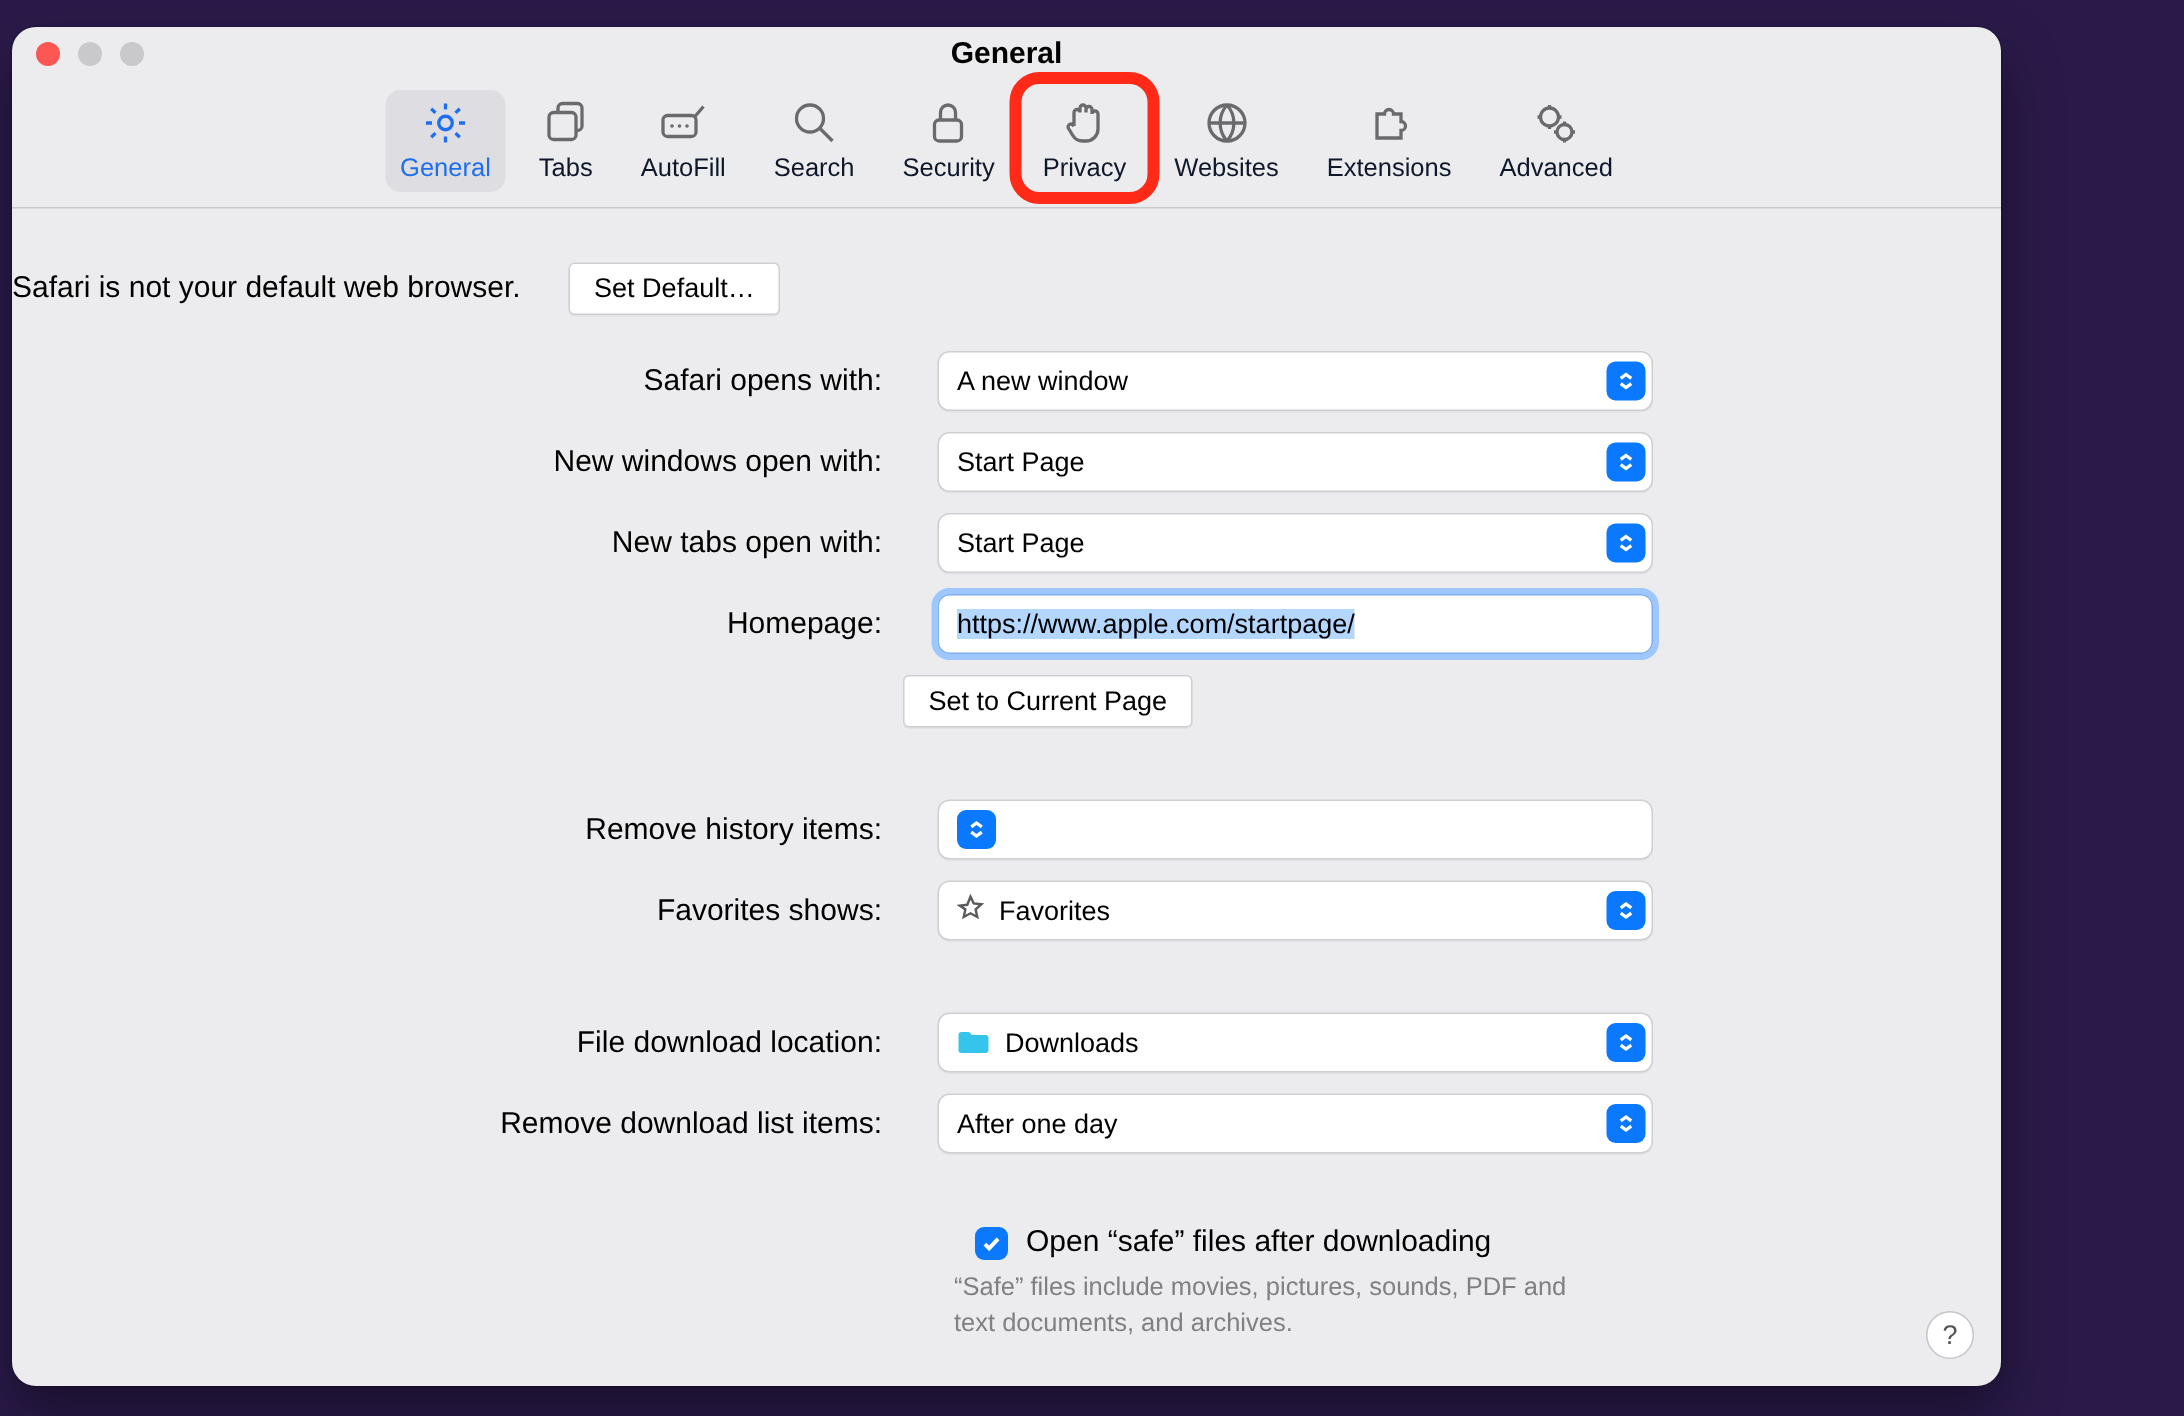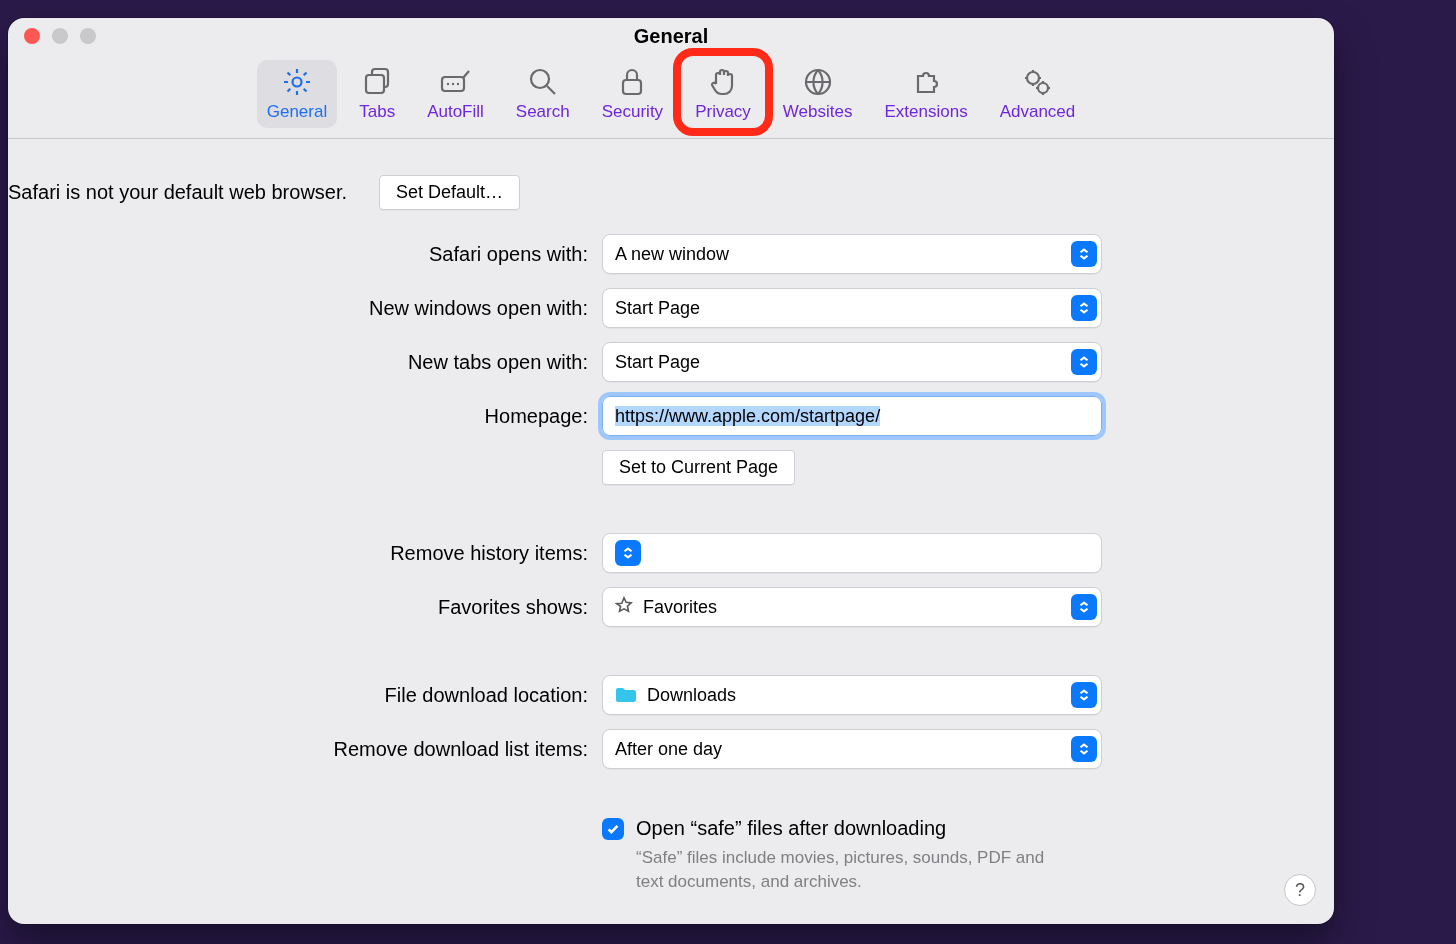--- a/index.html
+++ b/index.html
@@ -27,55 +27,56 @@
   .dot.close{background:#fc5753;}
   .title{flex:1;text-align:center;font-weight:700;font-size:20px;}
 
   .toolbar{display:flex;gap:12px;justify-content:center;padding:6px 10px 10px;}
   .tab{display:flex;flex-direction:column;align-items:center;gap:4px;padding:6px 10px;border-radius:10px;cursor:default;position:relative;}
   .tab.active{background:#dedee2;}
   .tab .icon{width:32px;height:32px;display:flex;align-items:center;justify-content:center;}
   .tab svg{stroke:#6a6a6e;fill:none;stroke-width:2.2;}
   .tab.active svg{stroke:var(--tab-blue);}
   .tab.active .label{color:var(--tab-blue);}
-  .tab .label{font-size:17px;color:#6d28d9;}
+  .tab .label{font-size:17px;color:#0f172a;}
 
   .ring{position:absolute;border:8px solid var(--highlight-ring);border-radius:20px;pointer-events:none;left:-12px;right:-12px;top:-12px;bottom:-8px;}
 
   .divider{height:1px;background:var(--divider);}
 
   .content{padding-top:36px;}
   .center-row{display:flex;justify-content:flex-start;align-items:center;gap:32px;margin-bottom:24px;}
   .lead{font-size:20px;}
   .btn{
     background:#fff;border:1px solid #cfcfd3;border-radius:4px;padding:6px 16px;font-size:18px;
     box-shadow:0 1px 0 rgba(0,0,0,.04);
   }
   .grid{display:grid;grid-template-columns:580px 500px;column-gap:14px;row-gap:14px;justify-content:start;align-items:center;}
   .lab{justify-self:end;font-size:20px;}
   .spacer{height:20px;}
   .select, .textfield{
     display:flex;align-items:center;justify-content:space-between;
     background:#fff;border:1px solid #cfcfd3;border-radius:8px;height:34px;padding:2px 4px 2px 12px;font-size:18px;
     box-shadow:0 1px 0 rgba(0,0,0,.04);
+    margin-left:23px;
   }
   .select .val{flex:1;display:flex;align-items:center;gap:10px;}
   .select .chev{
     width:26px;height:26px;background:var(--select-blue);border-radius:6px;display:flex;flex-direction:column;align-items:center;justify-content:center;
   }
   .select .chev svg{stroke:#fff;stroke-width:2.4;}
   .textfield{position:relative;}
   .textfield.focused{outline:4px solid #9fc7ff;border-color:#7db0f0;}
   .textfield .text{flex:1;}
   .textfield .text.selected .hl{background:#b4d7ff;}
 
   .sub-btn-row{grid-column:2;}
   .sub-btn{display:inline-block;}
 
-  .check-row{display:flex;align-items:center;gap:12px;}
+  .check-row{display:flex;align-items:center;gap:12px;margin-left:48px;}
   .check{width:22px;height:22px;border-radius:6px;background:var(--blue);display:flex;align-items:center;justify-content:center;}
   .check svg{stroke:#fff;stroke-width:3;}
   .sub-desc{color:#808084;font-size:17px;line-height:1.4;margin-top:6px;}
 
   .help{
     position:absolute;right:18px;bottom:18px;width:30px;height:30px;border-radius:50%;
     background:#fff;border:1px solid #c6c6ca;display:flex;align-items:center;justify-content:center;font-size:18px;color:#535357;
   }
 
   .folder-icon{width:22px;height:18px;display:inline-block;}

